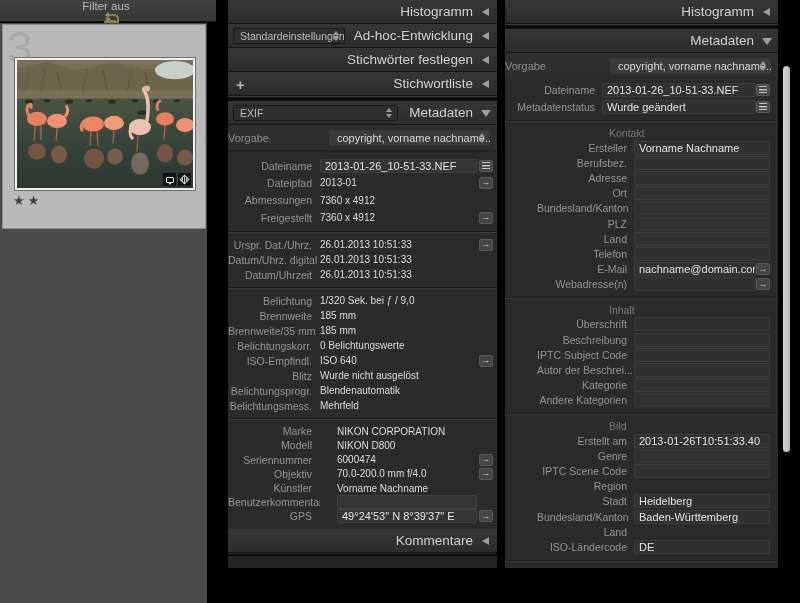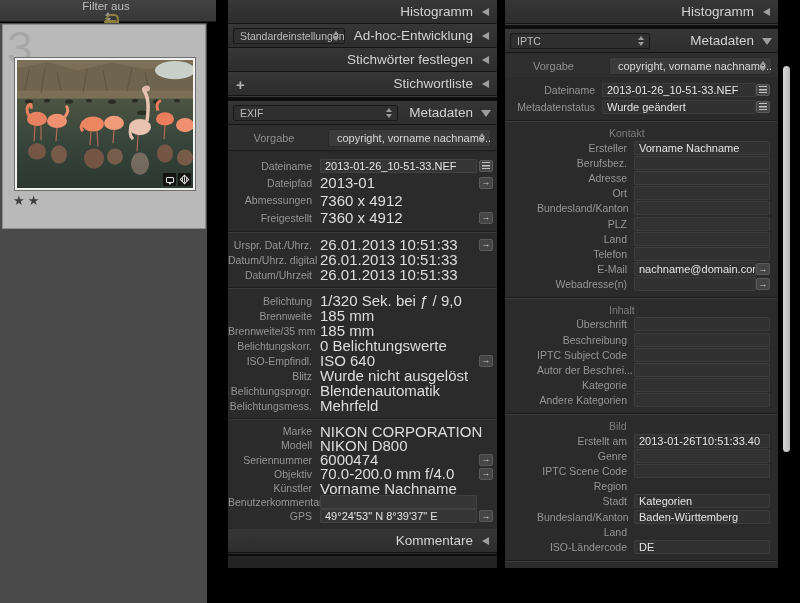--- a/index.html
+++ b/index.html
@@ -53,55 +53,55 @@
     border-right:5px solid transparent; border-top:7px solid #9e9e9e; }
   .hdr-dd { position:absolute; left:5px; top:4px; height:16px; background:#2f2f2f;
     border:1px solid #191919; border-radius:2px; color:#bcbcbc; font-size:10.5px;
     display:flex; align-items:center; padding:0 4px 0 6px; }
   .hdr-dd .spin { position:absolute; right:3px; top:2px; }
   .gapband { height:5px; background:#0d0d0d; border-top:1px solid #3a3a3a; }
   .plus-btn { position:absolute; left:8px; top:4px; color:#b5b5b5; font-size:15px; font-weight:bold; }
 
   
   .preset-row { position:relative; height:26px; background:#2f2f2f; border-bottom:1px solid #1d1d1d; }
-  .preset-row .plabel { position:absolute; left:0; width:92px; text-align:center; line-height:26px;
+  .preset-row .plabel { position:absolute; left:0; width:92px; text-align:left; line-height:26px;
     color:#8f8f8f; font-size:11px; }
   .preset-dd { position:absolute; top:4px; height:18px; background:#3b3b3b; border-radius:2px;
     border:1px solid #2a2a2a; color:#d8d8d8; font-size:11px; display:flex; align-items:center;
     padding:0 20px 0 8px; white-space:nowrap; overflow:hidden; }
   .preset-dd .spin { position:absolute; right:3px; top:3px; }
   #mid-panel .preset-dd { left:100px; right:6px; }
   #right-panel .preset-row .plabel { width:97px; }
   #right-panel .preset-dd { left:104px; right:6px; }
 
   
   .fields { position:absolute; left:0; right:0; background:#2b2b2b; }
   #mid-fields { top:153px; height:376px; padding-top:4px; }
   #right-fields { top:77px; height:526px; padding-top:4px; }
   .groove { height:2px; border-top:1px solid #1b1b1b; border-bottom:1px solid #3c3c3c; margin:5px 0 4px 0; }
   .m-row, .r-row { position:relative; display:flex; align-items:center; }
   .flabel { width:92px; padding-right:8px; text-align:right; color:#969696; font-size:10.5px;
     white-space:nowrap; overflow:hidden; flex:none; }
   .r-row .flabel, .sec-heading { width:97px; padding-right:7px; }
-  .fvalue { color:#dedede; font-size:15px; white-space:nowrap; overflow:hidden; }
+  .fvalue { color:#dedede; font-size:10px; white-space:nowrap; overflow:hidden; }
   .vbox { flex:1; margin-right:20px; height:14px; background:#353535; border:1px solid #414141;
     border-radius:1px; color:#e4e4e4; font-size:11px; line-height:12px; padding:0 4px;
     white-space:nowrap; overflow:hidden; }
   .r-row .vbox { background:#313131; border-color:#3c3c3c; margin-right:8px; }
   .r-row.has-btn .vbox { margin-right:22px; }
   .fbtn { position:absolute; right:4px; width:14px; height:12px; background:#454545;
     border:1px solid #5a5a5a; border-radius:2px; display:flex; align-items:center;
     justify-content:center; color:#cccccc; font-size:9px; line-height:1; }
   .r-row .fbtn { right:8px; }
   .fbtn.menu i { display:block; width:8px; height:7px; border-top:1.5px solid #c4c4c4;
     border-bottom:1.5px solid #c4c4c4;
     background:linear-gradient(#c4c4c4,#c4c4c4) center/8px 1.5px no-repeat; }
   .ms-0 .m-row { height:17.3px; }
   .ms-1 .m-row, .ms-2 .m-row { height:15px; }
-  .ms-3 .m-row { height:14.2px; }
+  .ms-3 .m-row { height:14.2px;gap:17px; }
   .r-top .r-row { height:17px; }
   .r-sec .r-row { height:15.2px;padding-left:32px; }
   .sec-heading { color:#7d7d7d; font-size:10.5px; text-align:left; padding-left:104px;
     width:auto; height:14px; line-height:14px; }
   #comments-hdr { position:absolute; left:0; right:0; top:529px; }
   #mid-bottom { position:absolute; left:0; right:0; top:554px; bottom:0; background:#242424;
     border-top:2px solid #0c0c0c; }
 
   
   #scroll-track { left:779px; top:0; width:21px; height:603px; background:#000; }
@@ -372,24 +372,20 @@
   <div id="mid-bottom"></div>
 </div>
 
 <div class="abs panel" id="right-panel">
   <div class="phdr">
     <span class="ptitle">Histogramm</span>
     <span class="tri-left"></span>
   </div>
   <div class="gapband"></div>
   <div class="phdr">
-    <span class="hdr-dd" style="width:140px">
-      <span>IPTC</span>
-      <span class="spin"></span>
-    </span>
     <span class="ptitle">Metadaten</span>
     <span class="tri-down"></span>
   </div>
   <div class="preset-row">
     <span class="plabel">Vorgabe</span>
     <span class="preset-dd">
       <span>copyright, vorname nachname...</span>
       <span class="spin"></span>
     </span>
   </div>
@@ -497,21 +493,21 @@
         </div>
         <div class="r-row">
           <span class="flabel">IPTC Scene Code</span>
           <span class="vbox"></span>
         </div>
         <div class="r-row">
           <span class="flabel">Region</span>
         </div>
         <div class="r-row">
           <span class="flabel">Stadt</span>
-          <span class="vbox">Kategorien</span>
+          <span class="vbox">Heidelberg</span>
         </div>
         <div class="r-row">
           <span class="flabel">Bundesland/Kanton</span>
           <span class="vbox">Baden-Württemberg</span>
         </div>
         <div class="r-row">
           <span class="flabel">Land</span>
         </div>
         <div class="r-row">
           <span class="flabel">ISO-Ländercode</span>

